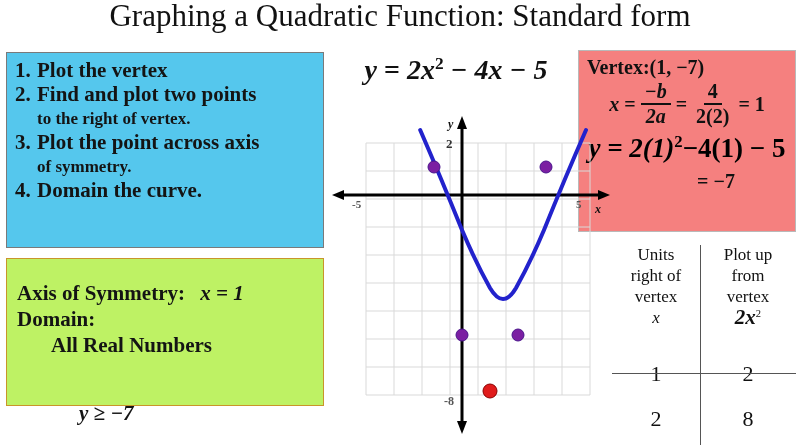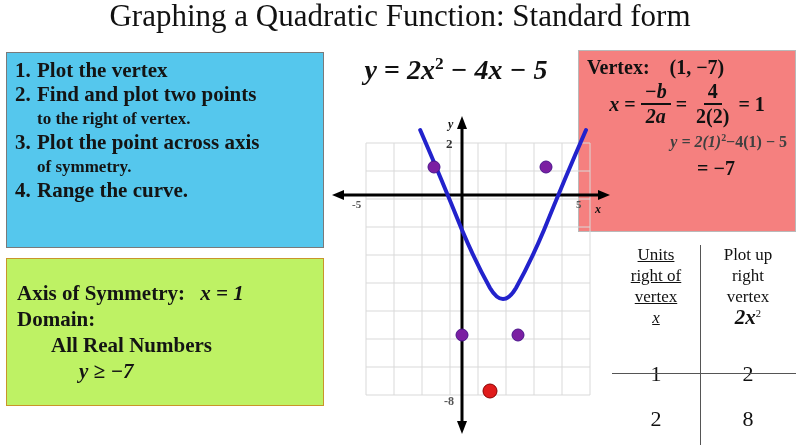--- a/index.html
+++ b/index.html
@@ -53,21 +53,21 @@
     background:#bef264;
     border:1px solid #C9952A;
     box-sizing:border-box;
     padding:21px 8px 0 10px;
   }
   .y-line{
     font-weight:bold;font-size:21px;color:#141414;line-height:26px;
     white-space:nowrap;
   }
   .y-indent{padding-left:34px;}
-  .y-indent2{padding-left:62px;}
+  .y-indent2{padding-left:62px;margin-top:42px;}
   .mi{font-style:italic;font-family:"Liberation Serif",serif;}
 
   
   .equation{
     position:absolute;left:340px;top:54px;width:232px;
     text-align:center;
     font-size:28px;font-weight:bold;color:#111;
     white-space:nowrap;
   }
   sup.exp{font-size:0.62em;vertical-align:super;line-height:0;}
@@ -75,38 +75,38 @@
   
   .vertex-box{
     position:absolute;left:578px;top:50px;width:218px;height:182px;
     background:#F5807F;
     border:1px solid #b9b9b9;
     box-sizing:border-box;
     padding:5px 8px 0 8px;
   }
   .v-title{
     font-size:20px;font-weight:bold;color:#111;
-    display:flex;align-items:baseline;gap:20px;
+    display:flex;align-items:baseline;
     margin-bottom:2px;
   }
   .v-row{
     display:flex;align-items:center;justify-content:center;
     font-size:20px;font-weight:bold;color:#111;
     gap:5px;
     margin-top:2px;
   }
   .frac{
     display:inline-flex;flex-direction:column;align-items:center;
     vertical-align:middle;line-height:1.05;
   }
   .frac .num{border-bottom:2px solid #111;padding:0 4px 1px 4px;}
   .frac .den{padding:1px 4px 0 4px;font-family:Liberation Serif, serif;}
   .v-line3{
-    font-size:16px;font-weight:bold;color:#404040;
-    text-align:right;margin-top:6px;white-space:nowrap;
+    font-size:27px;font-weight:bold;color:#000000;
+    text-align:center;margin-top:6px;white-space:nowrap;
   }
   .v-line4{
     font-size:20px;font-weight:bold;color:#111;
     text-align:center;margin-top:6px;padding-left:58px;
   }
 
   
   .table-wrap{
     position:absolute;left:612px;top:243px;width:184px;height:205px;
   }
@@ -158,21 +158,21 @@
       <span class="step-text">Find and plot two points</span>
     </div>
     <div class="step-cont">to the right of vertex.</div>
     <div class="step">
       <span class="step-num">3.</span>
       <span class="step-text">Plot the point across axis</span>
     </div>
     <div class="step-cont">of symmetry.</div>
     <div class="step">
       <span class="step-num">4.</span>
-      <span class="step-text">Range the curve.</span>
+      <span class="step-text">Domain the curve.</span>
     </div>
   </div>
 
   <div class="yellow-box">
     <div class="y-line">
       <span>Axis of Symmetry:</span>
       <span class="mi" style="padding-left:10px;">x = 1</span>
     </div>
     <div class="y-line">Domain:</div>
     <div class="y-line y-indent">All Real Numbers</div>
@@ -258,29 +258,29 @@
       <text x="265" y="101" font-family="Liberation Serif, serif" font-size="12" font-style="italic" font-weight="bold" fill="#111">x</text>
     </svg>
   </div>
 
   <div class="table-wrap">
     <div class="col-div"></div>
     <div class="row-div"></div>
     <table class="tbl">
       <tbody>
           <tr>
-        <td style="width:88px;text-decoration:underline;">
+        <td style="width:88px;">
           <div class="th-cell">Units</div>
           <div class="th-cell">right of</div>
           <div class="th-cell">vertex</div>
           <div class="th-cell hdr-x">x</div>
         </td>
         <td>
           <div class="th-cell">Plot up</div>
-          <div class="th-cell">right</div>
+          <div class="th-cell">from</div>
           <div class="th-cell">vertex</div>
           <div class="th-cell">
             <span class="hdr-math">2x</span><sup class="exp">2</sup>
           </div>
         </td>
       </tr>
       <tr>
         <td class="cellval">1</td>
         <td class="cellval">2</td>
       </tr>

